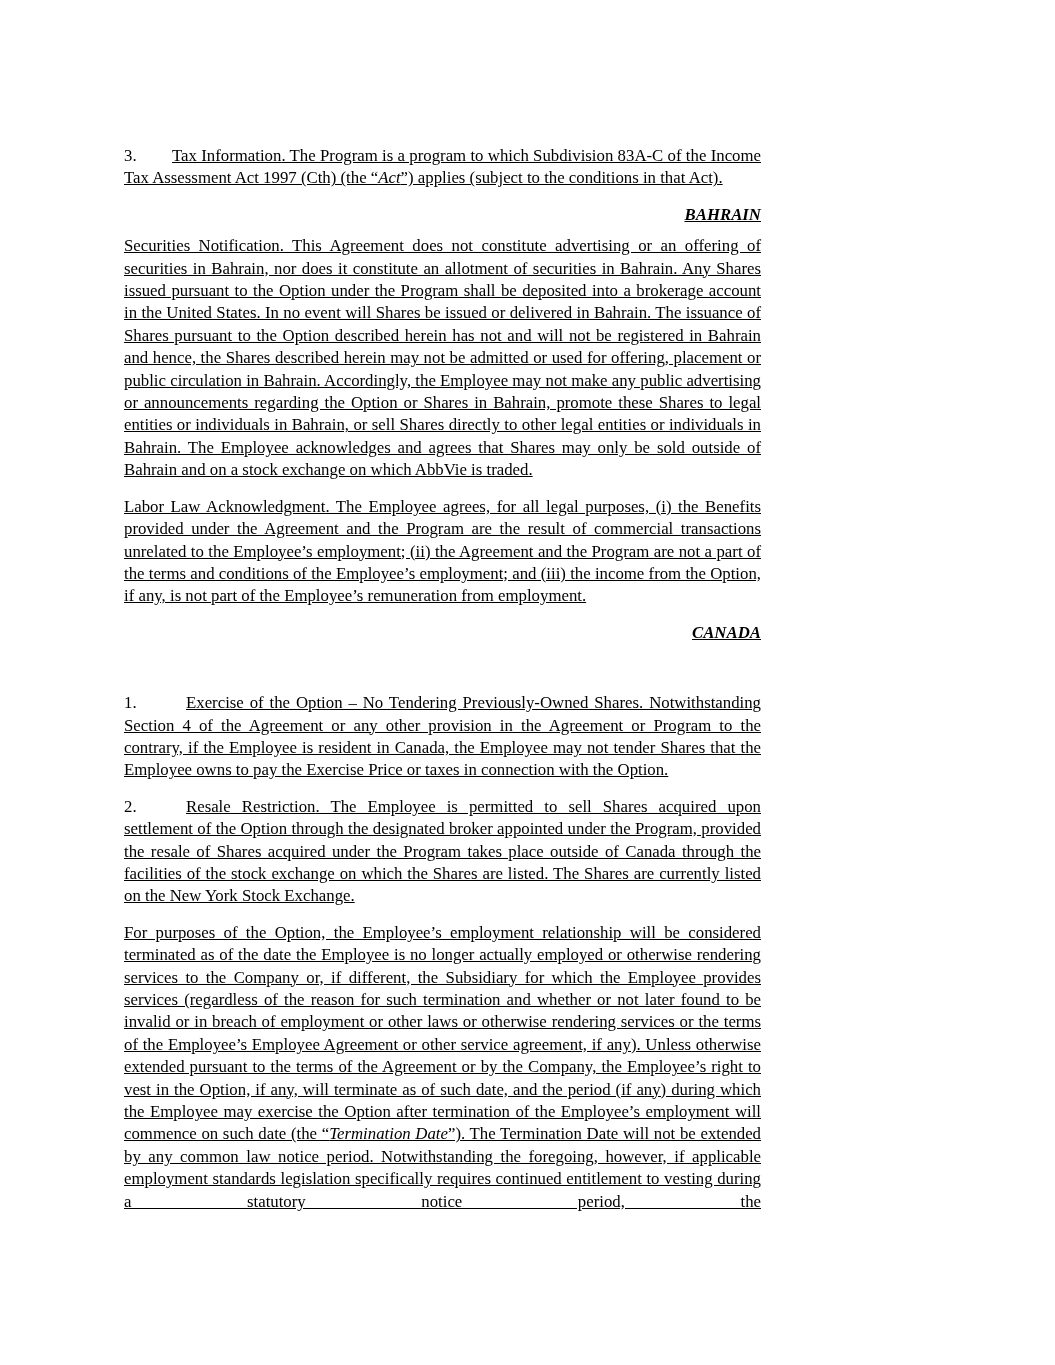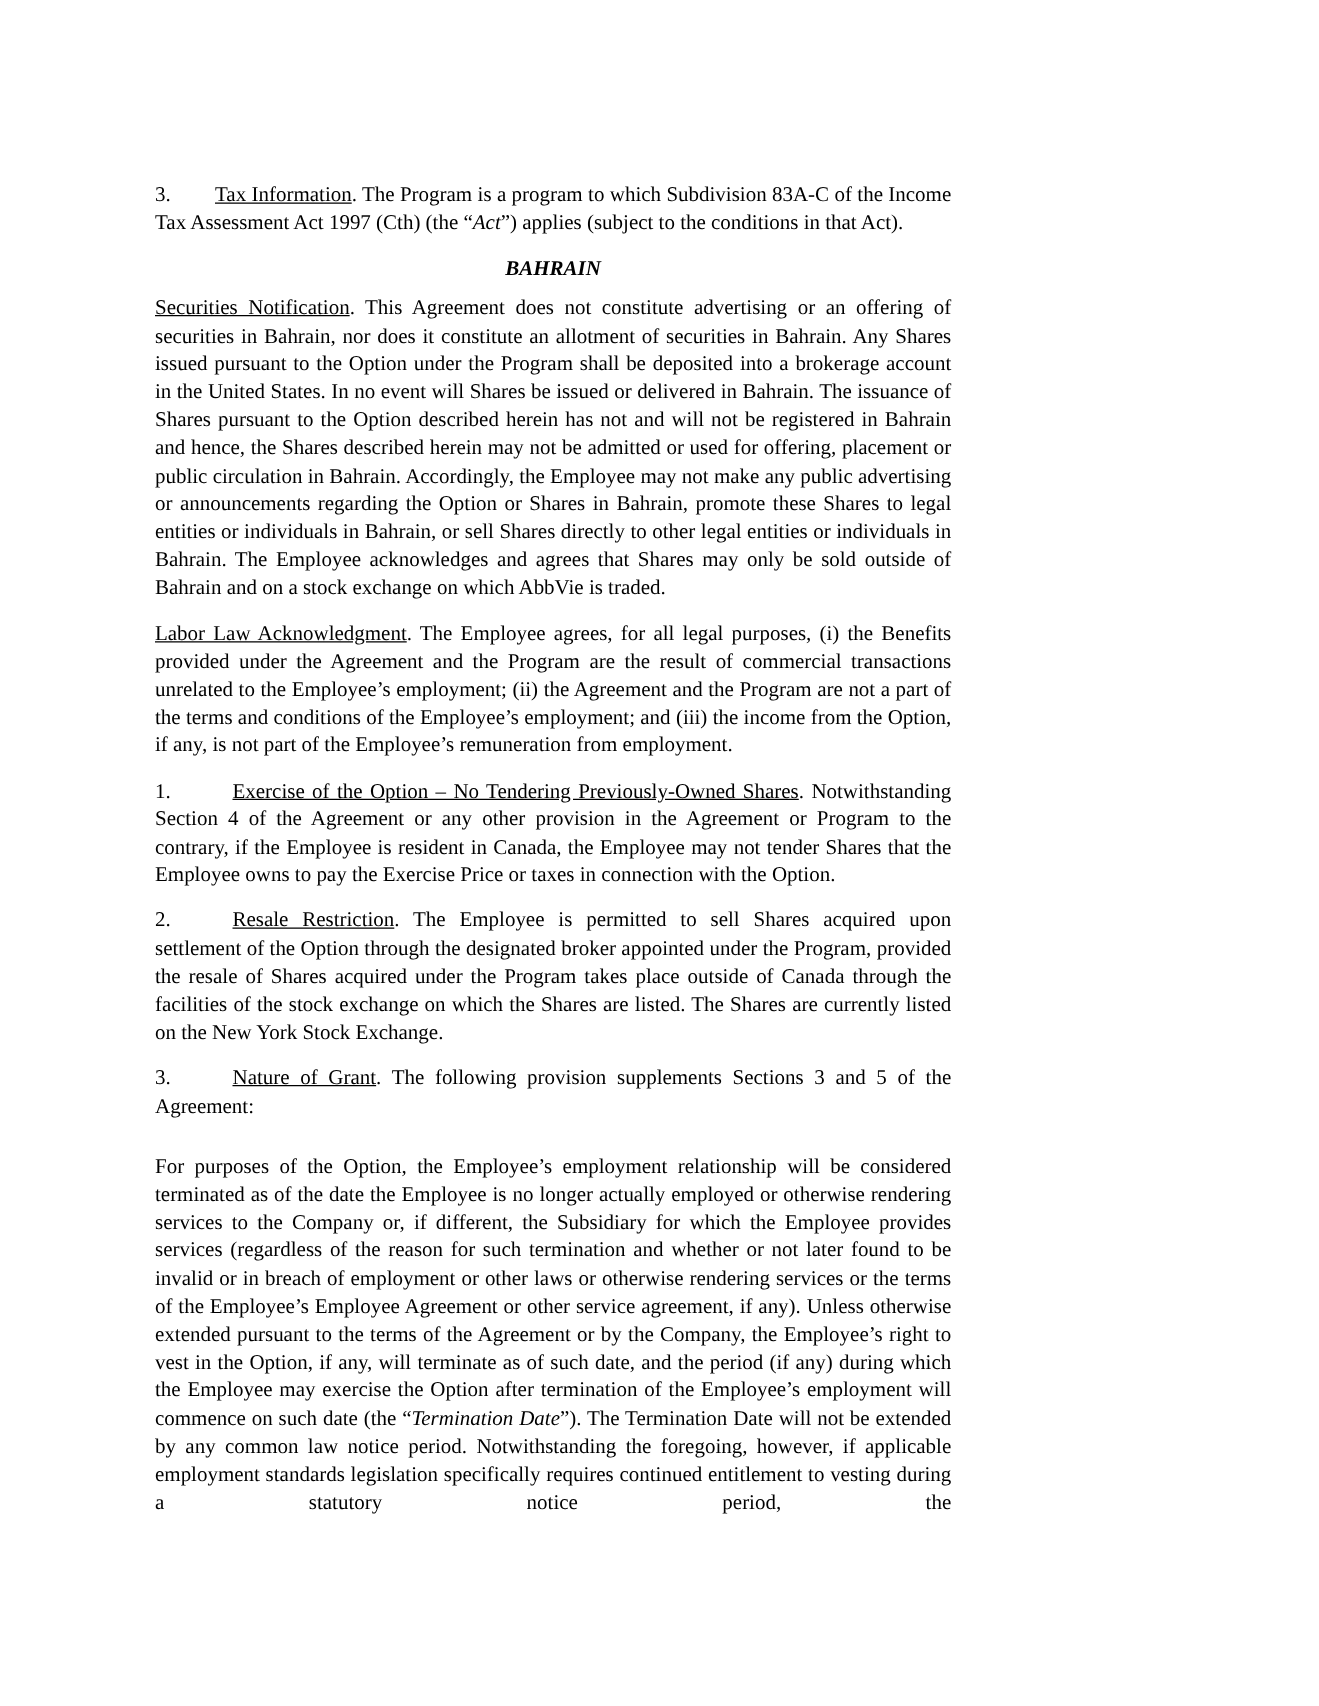--- a/index.html
+++ b/index.html
@@ -13,34 +13,35 @@
     overflow: hidden;
     font-family: "Liberation Serif", "DejaVu Serif", serif;
     color: #000000;
   }
   .page {
     box-sizing: border-box;
     width: 881px;
     height: 1365px;
     padding: 145px 120px 0 124px;
     background: #ffffff;
+    text-decoration: underline;
   }
   .para {
     margin: 0 0 14px 0;
     font-size: 16.8px;
     line-height: 22.4px;
     text-align: justify;
   }
   .country-heading {
     margin: 8px 0 9px 0;
     font-size: 16.8px;
     line-height: 22.4px;
     font-weight: bold;
     font-style: italic;
-    text-align: center;
+    text-align: right;
   }
   .country-heading.extra-after {
     margin-bottom: 48px;
   }
   .para.space-after-lg {
     margin-bottom: 26px;
   }
   .num48 {
     display: inline-block;
     width: 48px;
@@ -66,22 +67,22 @@
 
   <p class="para"><span class="num48">3.</span><span class="lead">Tax Information</span><span>.  The Program is a program to which Subdivision 83A-C of the Income Tax Assessment Act 1997 (Cth) (the “</span><span class="it">Act</span><span>”) applies (subject to the conditions in that Act).</span></p>
 
   <h2 class="country-heading">BAHRAIN</h2>
 
   <p class="para"><span class="lead">Securities Notification</span><span>.  This Agreement does not constitute advertising or an offering of securities in Bahrain, nor does it constitute an allotment of securities in Bahrain.  Any Shares issued pursuant to the Option under the Program shall be deposited into a brokerage account in the United States.  In no event will Shares be issued or delivered in Bahrain.  The issuance of Shares pursuant to the Option described herein has not and will not be registered in Bahrain and hence, the Shares described herein may not be admitted or used for offering, placement or public circulation in Bahrain.  Accordingly, the Employee may not make any public advertising or announcements regarding the Option or Shares in Bahrain, promote these Shares to legal entities or individuals in Bahrain, or sell Shares directly to other legal entities or individuals in Bahrain.  The Employee acknowledges and agrees that Shares may only be sold outside of Bahrain and on a stock exchange on which AbbVie is traded.</span></p>
 
 
   <p class="para"><span class="lead">Labor Law Acknowledgment</span><span>. The Employee agrees, for all legal purposes, (i) the Benefits provided under the Agreement and the Program are the result of commercial transactions unrelated to the Employee’s employment; (ii) the Agreement and the Program are not a part of the terms and conditions of the Employee’s employment; and (iii) the income from the Option, if any, is not part of the Employee’s remuneration from employment.</span></p>
 
+  <h2 class="country-heading extra-after">CANADA</h2>
 
   <p class="para"><span class="num62">1.</span><span class="lead">Exercise of the Option – No Tendering Previously-Owned Shares</span><span>.  Notwithstanding Section 4 of the Agreement or any other provision in the Agreement or Program to the contrary, if the Employee is resident in Canada, the Employee may not tender Shares that the Employee owns to pay the Exercise Price or taxes in connection with the Option.</span></p>
 
   <p class="para"><span class="num62">2.</span><span class="lead">Resale Restriction</span><span>.  The Employee is permitted to sell Shares acquired upon settlement of the Option through the designated broker appointed under the Program, provided the resale of Shares acquired under the Program takes place outside of Canada through the facilities of the stock exchange on which the Shares are listed.  The Shares are currently listed on the New York Stock Exchange.</span></p>
 
-  <p class="para space-after-lg"><span class="num62">3.</span><span class="lead">Nature of Grant</span><span>.  The following provision supplements Sections 3 and 5 of the Agreement:</span></p>
 
   <p class="para justify-last"><span>For purposes of the Option, the Employee’s employment relationship will be considered terminated as of the date the Employee is no longer actually employed or otherwise rendering services to the Company or, if different, the Subsidiary for which the Employee provides services (regardless of the reason for such termination and whether or not later found to be invalid or in breach of employment or other laws or otherwise rendering services or the terms of the Employee’s Employee Agreement or other service agreement, if any).  Unless otherwise extended pursuant to the terms of the Agreement or by the Company, the Employee’s right to vest in the Option, if any, will terminate as of such date, and the period (if any) during which the Employee may exercise the Option after termination of the Employee’s employment will commence on such date (the “</span><span class="it">Termination Date</span><span>”). The Termination Date will not be extended by any common law notice period. Notwithstanding the foregoing, however, if applicable employment standards legislation specifically requires continued entitlement to vesting during a statutory notice period, the</span></p>
 
 </article>
 
 </body></html>

